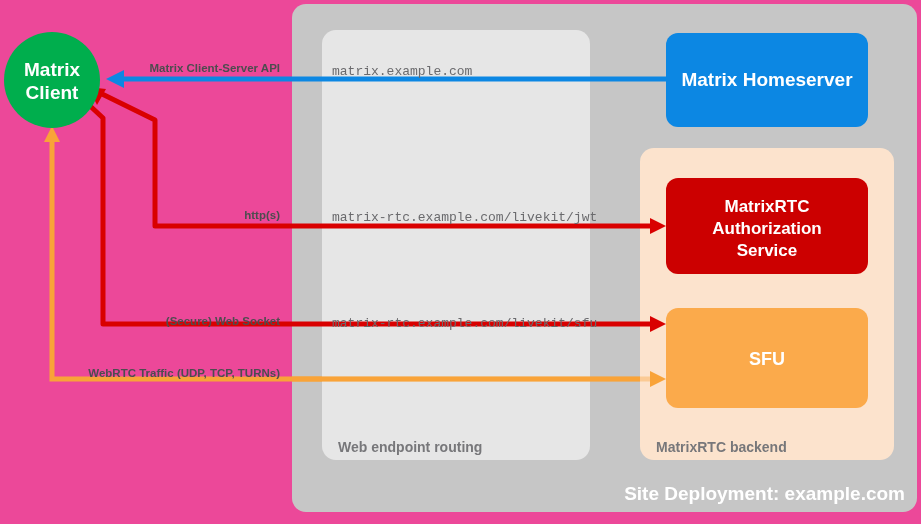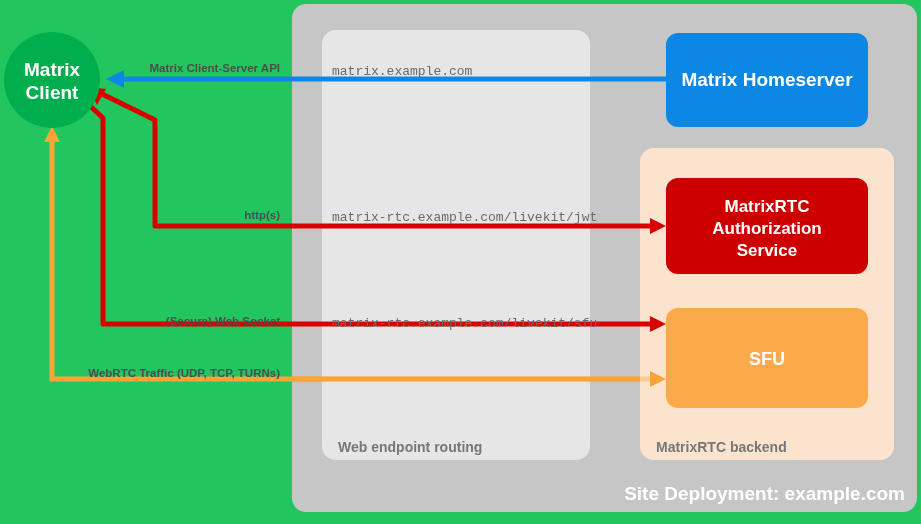--- a/index.html
+++ b/index.html
@@ -4,21 +4,21 @@
 <style>
   html, body {
     margin: 0;
     padding: 0;
     background: #000000;
   }
   #stage {
     position: relative;
     width: 921px;
     height: 524px;
-    background: #22c55e;
+    background: #ec4899;
     overflow: hidden;
     font-family: "Liberation Sans", sans-serif;
   }
   svg.diagram {
     position: absolute;
     top: 0;
     left: 0;
     width: 921px;
     height: 524px;
     display: block;

